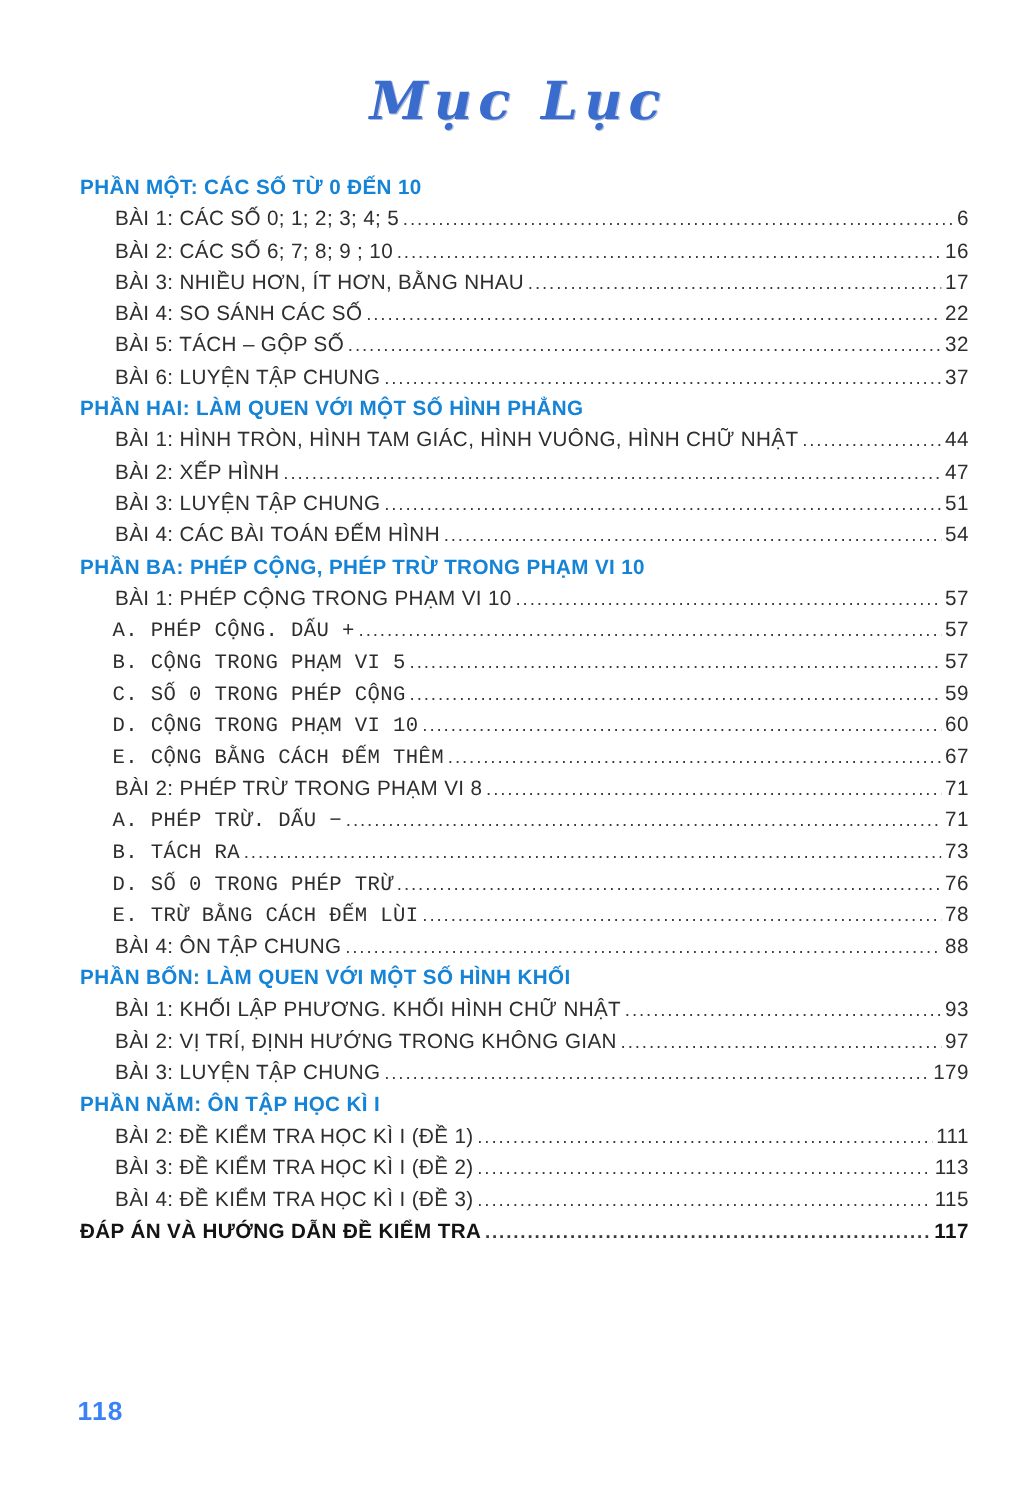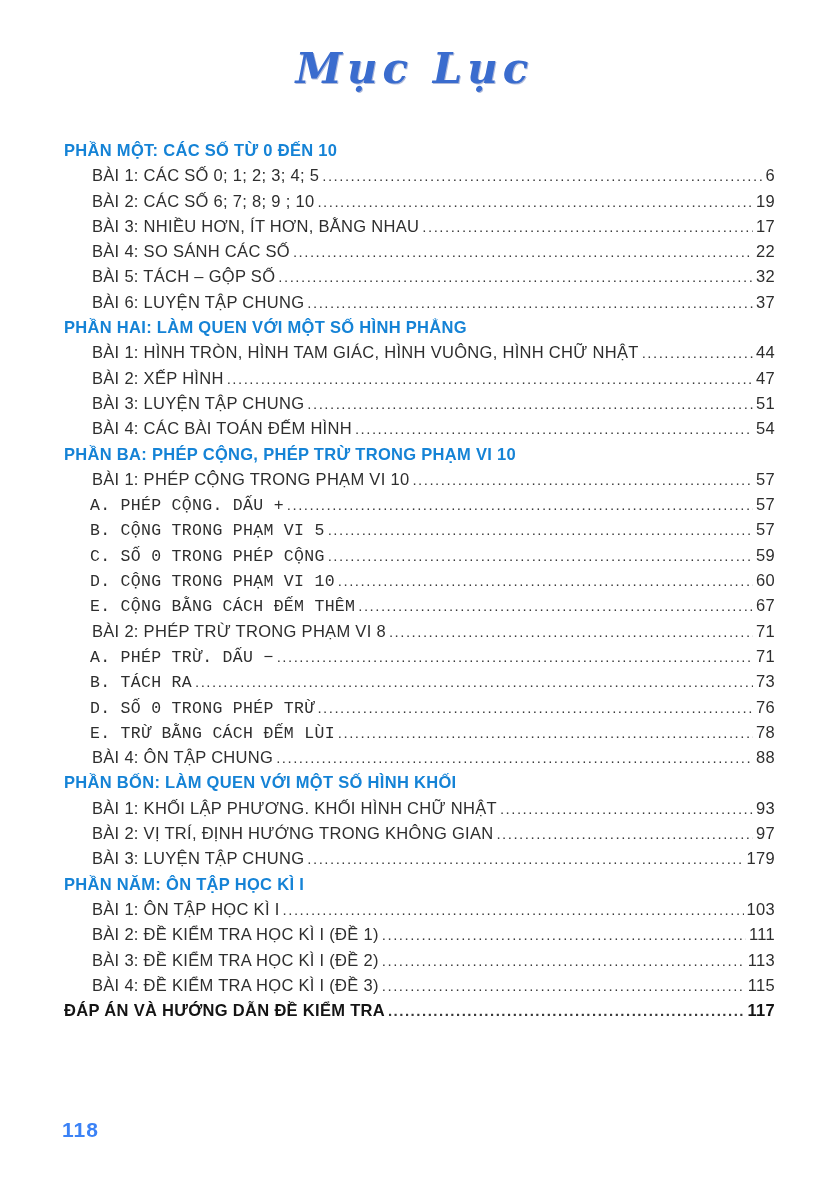--- a/index.html
+++ b/index.html
@@ -12,21 +12,21 @@
   html,body{margin:0;padding:0;background:#f3f3f3;}
   .page{
     position:relative;
     width:829px;height:1200px;
     margin:0 auto;
     background:var(--paper);
     font-family:"Liberation Sans", sans-serif;
     overflow:hidden;
   }
   .title{
-    margin:0;
+    margin:12px;
     padding-top:44px;
     text-align:center;
     font-family:"DejaVu Serif", serif;
     font-style:italic;
     font-weight:bold;
     font-size:42px;
     letter-spacing:5px;
     color:var(--title-blue);
     text-shadow:1px 1px 0 rgba(30,60,150,0.35);
   }
@@ -91,21 +91,21 @@
 
   </div>
       <div class="row item">
     <span class="label">BÀI 1: CÁC SỐ 0; 1; 2; 3; 4; 5</span>
     <span class="leader"></span>
     <span class="pagenum">6</span>
   </div>
       <div class="row item">
     <span class="label">BÀI 2: CÁC SỐ 6; 7; 8; 9 ; 10</span>
     <span class="leader"></span>
-    <span class="pagenum">19</span>
+    <span class="pagenum">16</span>
   </div>
       <div class="row item">
     <span class="label">BÀI 3: NHIỀU HƠN, ÍT HƠN, BẰNG NHAU</span>
     <span class="leader"></span>
     <span class="pagenum">17</span>
   </div>
       <div class="row item">
     <span class="label">BÀI 4: SO SÁNH CÁC SỐ</span>
     <span class="leader"></span>
     <span class="pagenum">22</span>
@@ -223,25 +223,20 @@
     <span class="pagenum">97</span>
   </div>
       <div class="row item">
     <span class="label">BÀI 3: LUYỆN TẬP CHUNG</span>
     <span class="leader"></span>
     <span class="pagenum">179</span>
   </div>
       <div class="row section no-page">
     <span class="label">PHẦN NĂM: ÔN TẬP HỌC KÌ I</span>
 
-  </div>
-      <div class="row item">
-    <span class="label">BÀI 1: ÔN TẬP HỌC KÌ I</span>
-    <span class="leader"></span>
-    <span class="pagenum">103</span>
   </div>
       <div class="row item">
     <span class="label">BÀI 2: ĐỀ KIỂM TRA HỌC KÌ I (ĐỀ 1) </span>
     <span class="leader"></span>
     <span class="pagenum">111</span>
   </div>
       <div class="row item">
     <span class="label">BÀI 3: ĐỀ KIỂM TRA HỌC KÌ I (ĐỀ 2) </span>
     <span class="leader"></span>
     <span class="pagenum">113</span>

